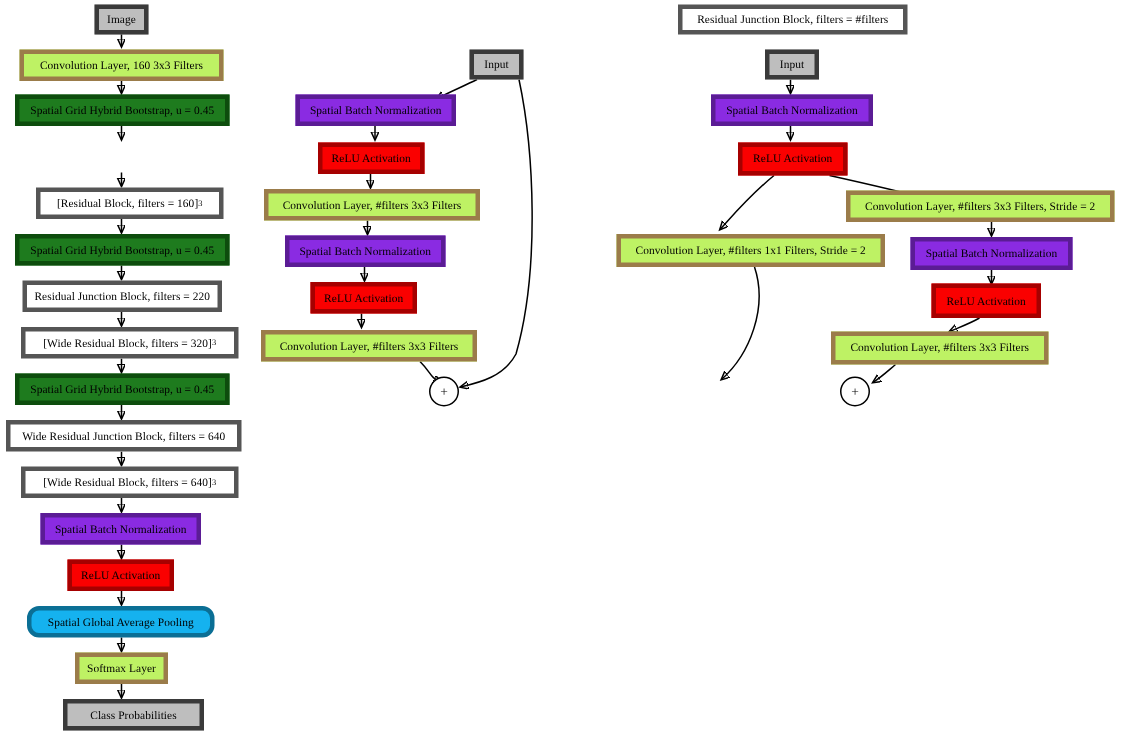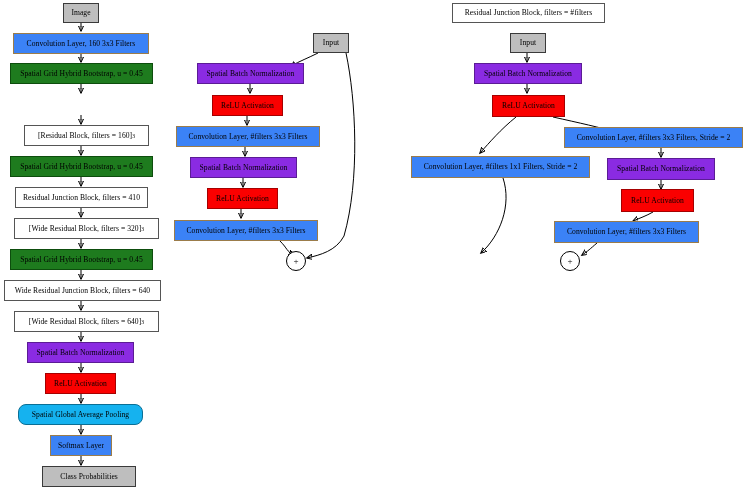--- a/index.html
+++ b/index.html
@@ -6,35 +6,35 @@
   #canvas{
     position:relative;
     width:747px;height:492px;
     background:#ffffff;
     font-family:"Liberation Serif", serif;
     overflow:hidden;
   }
   .node{
     position:absolute;
     box-sizing:border-box;
-    border:1px solid #404040;
+    border:3px solid #404040;
     display:flex;
     align-items:center;
     justify-content:center;
     text-align:center;
     font-size:7.6px;
     line-height:1.05;
     color:#000000;
     white-space:nowrap;
     letter-spacing:0.05px;
     font-family:Liberation Serif, serif;
   }
   .c-white  {background:#ffffff;border-color:#555555;}
   .c-gray   {background:#bebebe;border-color:#3a3a3a;}
-  .c-peach  {background:#3b82f6;border-color:#9b7c4a;}
+  .c-peach  {background:#bef264;border-color:#9b7c4a;}
   .c-green  {background:#1e7b1e;border-color:#0d4d0d;color:#000000;}
   .c-purple {background:#8a2be2;border-color:#5b1c95;color:#000000;text-align:right;}
   .c-red    {background:#fa0000;border-color:#a60000;color:#000000;}
   .c-blue   {background:#15b2ef;border-color:#0b6f95;color:#000000;border-radius:8px;}
 
   .plus{
     position:absolute;
     width:20px;height:20px;
     border:1px solid #000000;
     border-radius:50%;
@@ -103,21 +103,21 @@
   <div class="node c-green" style="left:10px;top:63px;width:143px;height:21px;">Spatial Grid Hybrid Bootstrap, u = 0.45</div>
 
 
   <div class="node c-white" style="left:24px;top:125px;width:125px;height:21px;">
     <span>[Residual Block, filters = 160]</span>
       <span class="sup">3</span>
   </div>
 
   <div class="node c-green" style="left:10px;top:156px;width:143px;height:21px;">Spatial Grid Hybrid Bootstrap, u = 0.45</div>
 
-  <div class="node c-white" style="left:15px;top:187px;width:133px;height:21px;">Residual Junction Block, filters = 410</div>
+  <div class="node c-white" style="left:15px;top:187px;width:133px;height:21px;">Residual Junction Block, filters = 220</div>
 
   <div class="node c-white" style="left:14px;top:218px;width:145px;height:21px;">
     <span>[Wide Residual Block, filters = 320]</span>
       <span class="sup">3</span>
   </div>
 
   <div class="node c-green" style="left:10px;top:249px;width:143px;height:21px;">Spatial Grid Hybrid Bootstrap, u = 0.45</div>
 
   <div class="node c-white" style="left:4px;top:280px;width:157px;height:21px;">Wide Residual Junction Block, filters = 640</div>
 

